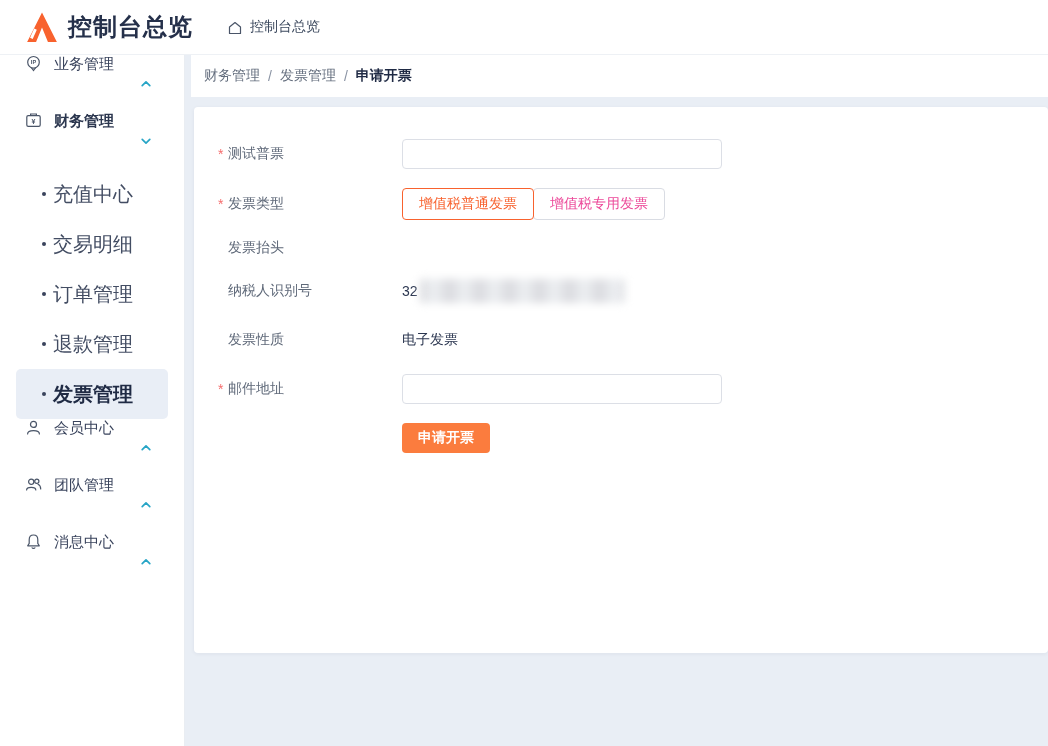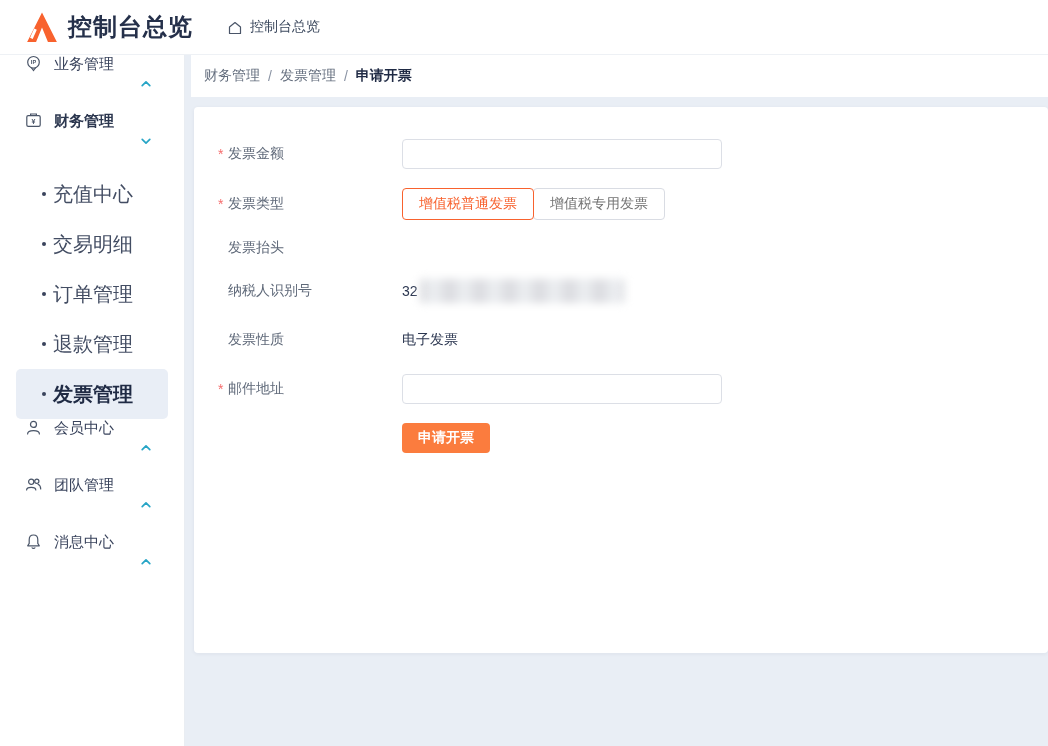--- a/index.html
+++ b/index.html
@@ -56,21 +56,21 @@
   .req{ width:10px; flex:none; color:#f56c6c; }
   .fcontrol{ display:flex; align-items:center; }
 
   .txt-input{ width:320px; height:30px; border:1px solid #dcdfe6; border-radius:4px;
               padding:0 10px; font-size:14px; outline:none; background:#fff;
               font-family:inherit; }
 
   .type-group{ display:flex; }
   .type-btn{ height:32px; padding:0 16px; display:flex; align-items:center;
              font-size:14px; border:1px solid #d9dce3; background:#fff;
-             border-radius:4px; color:#737373; cursor:pointer; }
+             border-radius:4px; color:#ec4899; cursor:pointer; }
   .type-btn + .type-btn{ margin-left:-1px; }
   .type-btn.selected{ border-color:#f8622e; color:#f8622e; position:relative; z-index:1; }
 
   .value-text{ font-size:14px; color:#2b3650; }
   .link{ color:#f8622e; margin-left:6px; font-size:14px; cursor:pointer; }
 
   .blur-block{ width:205px; height:24px; margin-left:2px; border-radius:3px;
                background:repeating-linear-gradient(90deg,#d9dade 0px,#eef0f3 14px,#d9dade 30px);
                filter:blur(4px); }
 
@@ -229,21 +229,21 @@
         <span class="crumb-item">发票管理</span>
         <span class="crumb-sep">/</span>
         <span class="crumb-current">申请开票</span>
       </div>
 
       <div class="card">
 
         <div class="frow">
           <div class="flabel">
             <span class="req">*</span>
-            <span>发票金额</span>
+            <span>测试普票</span>
           </div>
           <div class="fcontrol">
             <input class="txt-input" type="text" value="" style="">
           </div>
         </div>
 
         <div class="frow">
           <div class="flabel">
             <span class="req">*</span>
             <span>发票类型</span>

